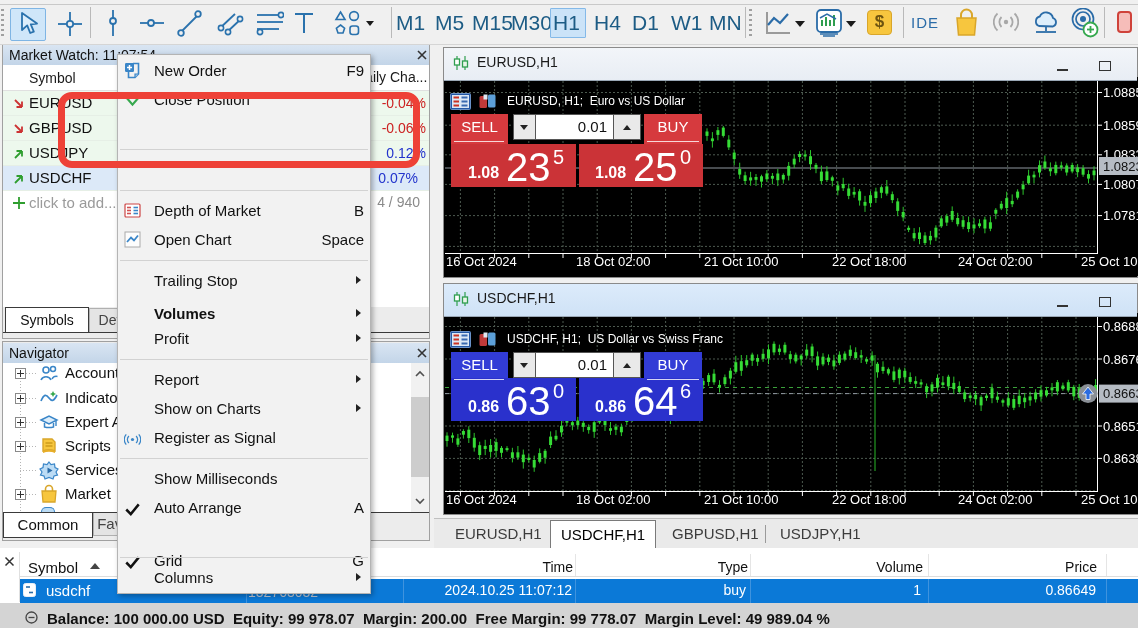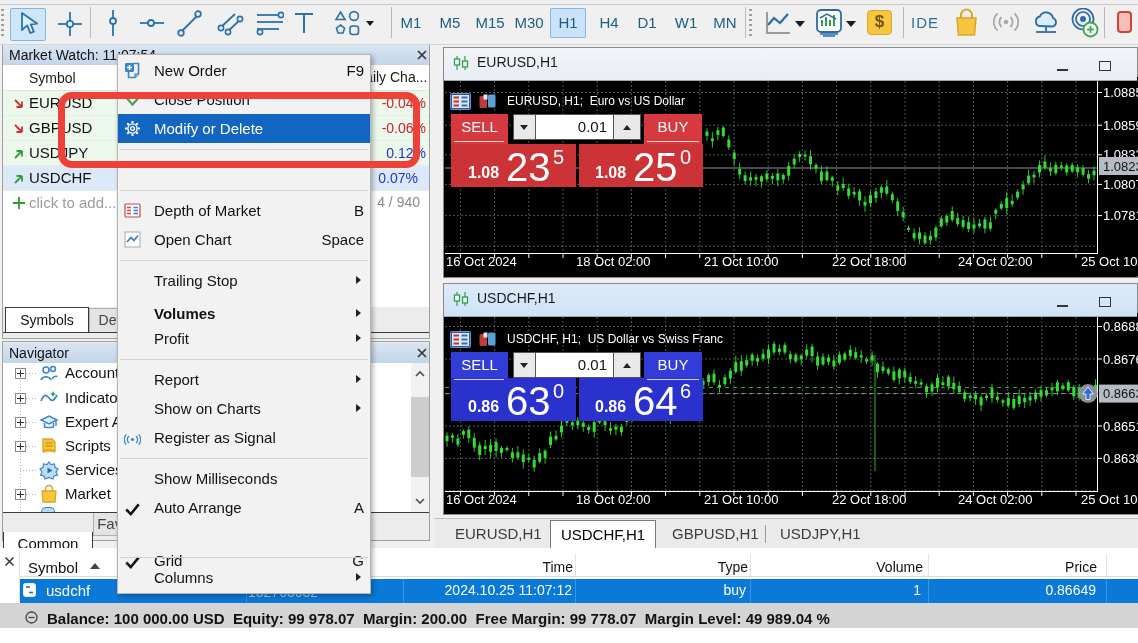--- a/index.html
+++ b/index.html
@@ -1,18 +1,18 @@
 <!DOCTYPE html>
 <html><head><meta charset="utf-8">
 <style>
 *{margin:0;padding:0;box-sizing:border-box;font-family:"Liberation Sans",sans-serif;}
 html,body{width:1138px;height:643px;overflow:hidden;background:#f0f0f0;position:relative;}
 .abs{position:absolute;}
 .tb-sep{position:absolute;width:1px;background:#b9b9b9;top:7px;height:31px;}
-.tf{position:absolute;top:0;height:28px;line-height:45px;font-size:15px;color:#1d5c85;text-align:center;}
+.tf{position:absolute;top:0;height:28px;line-height:45px;font-size:21px;color:#1d5c85;}
 .mi{position:absolute;left:0;width:100%;height:29px;font-size:15px;color:#111;line-height:29px;}
 .mi .txt{position:absolute;left:36px;top:0;}
 .mi .sc{position:absolute;right:6px;top:0;}
 .msep{position:absolute;left:2px;right:2px;height:1px;background:#d2d2d2;}
 .arr{position:absolute;right:9px;top:10px;width:0;height:0;border-left:5px solid #222;border-top:4.5px solid transparent;border-bottom:4.5px solid transparent;}
 .micon{position:absolute;left:6px;top:6px;width:17px;height:17px;}
 </style></head>
 <body>
 
 <div class="abs" style="left:0;top:0;width:1138px;height:45px;background:#f0f0f0;border-bottom:1px solid #d5d5d5;">
@@ -256,21 +256,21 @@
 <svg class="abs" style="left:3px;top:6px;" width="12" height="10" viewBox="0 0 12 10">
         <path d="M2 7 L6 3 L10 7" stroke="#505050" stroke-width="1.6" fill="none"></path>
       </svg>
 <div class="abs" style="left:0;top:34px;width:18px;height:80px;background:#cdcdcd;"></div>
 <svg class="abs" style="left:3px;top:133px;" width="12" height="10" viewBox="0 0 12 10">
         <path d="M2 3 L6 7 L10 3" stroke="#505050" stroke-width="1.6" fill="none"></path>
       </svg>
 </div>
 <div class="abs" style="left:0;top:170px;width:426px;height:1px;background:#3a3a3a;"></div>
 <div class="abs" style="left:0;top:171px;width:426px;height:27px;background:#ececec;">
-<div class="abs" style="left:0px;top:0px;width:90px;height:25px;background:#fff;border:1px solid #3a3a3a;border-top:none;font-size:15px;text-align:center;line-height:23px;color:#111;margin-top:19px;">Common</div>
+<div class="abs" style="left:0px;top:0px;width:90px;height:25px;background:#fff;border:1px solid #3a3a3a;border-top:none;font-size:15px;text-align:center;line-height:23px;color:#111;">Common</div>
 <div class="abs" style="left:90px;top:0px;width:70px;height:23px;background:#e4e4e4;border:1px solid #b0b0b0;border-top:none;font-size:15px;text-align:center;line-height:22px;color:#444;">Favorites</div>
 </div>
 </div>
 <div class="abs" style="left:443px;top:47px;width:695px;height:231px;border:1px solid #8a8a8a;background:#000;">
     <div class="abs" style="left:0;top:0;width:693px;height:33px;background:linear-gradient(#f2f5f9,#e8edf4);border-bottom:1px solid #9aa7b5;z-index:5;">
       <svg class="abs" style="left:9px;top:7px;" width="17" height="16" viewBox="0 0 17 16">
 <line x1="4" y1="1" x2="4" y2="15" stroke="#2f9e4f" stroke-width="1.2"></line>
 <rect x="1.5" y="4" width="5" height="6" fill="#fff" stroke="#2f9e4f" stroke-width="1.3"></rect>
 <line x1="12" y1="1" x2="12" y2="15" stroke="#2f9e4f" stroke-width="1.2"></line>
 <rect x="9.5" y="6" width="5" height="6" fill="#e8f5e9" stroke="#2f9e4f" stroke-width="1.3"></rect>
@@ -946,39 +946,20 @@
       </svg>
       <span class="txt">New Order</span>
       <span class="sc">F9</span>
     </div>
 <div class="mi" style="top:30px;">
       <svg class="micon" style="top:8px;" width="16" height="12" viewBox="0 0 16 12">
         <path d="M2 2 L8 9 L14 2" stroke="#36a84e" stroke-width="2" fill="none"></path>
       </svg>
       <span class="txt">Close Position</span>
     </div>
-<div class="mi" style="top:59px;background:#1365c2;color:#fff;">
-      <svg class="micon" width="17" height="17" viewBox="0 0 17 17">
-        <g fill="none" stroke="#fff" stroke-width="1.4">
-          <circle cx="8.5" cy="8.5" r="4.6"></circle>
-          <circle cx="8.5" cy="8.5" r="1.9"></circle>
-          <g stroke-width="2">
-            <line x1="8.5" y1="1" x2="8.5" y2="3.2"></line>
-            <line x1="8.5" y1="13.8" x2="8.5" y2="16"></line>
-            <line x1="1" y1="8.5" x2="3.2" y2="8.5"></line>
-            <line x1="13.8" y1="8.5" x2="16" y2="8.5"></line>
-            <line x1="3.2" y1="3.2" x2="4.8" y2="4.8"></line>
-            <line x1="12.2" y1="12.2" x2="13.8" y2="13.8"></line>
-            <line x1="12.2" y1="4.8" x2="13.8" y2="3.2"></line>
-            <line x1="3.2" y1="13.8" x2="4.8" y2="12.2"></line>
-          </g>
-        </g>
-      </svg>
-      <span class="txt">Modify or Delete</span>
-    </div>
 <div class="mi" style="top:141px;">
       <svg class="micon" width="17" height="17" viewBox="0 0 17 17">
         <rect x="1" y="2" width="15" height="13" rx="1" fill="#fff" stroke="#c44" stroke-width="1.2"></rect>
         <line x1="3" y1="5.5" x2="7" y2="5.5" stroke="#d05050" stroke-width="1.6"></line>
         <line x1="3" y1="8.5" x2="7" y2="8.5" stroke="#d05050" stroke-width="1.6"></line>
         <line x1="3" y1="11.5" x2="7" y2="11.5" stroke="#d05050" stroke-width="1.6"></line>
         <line x1="9.5" y1="5.5" x2="14" y2="5.5" stroke="#3a86c8" stroke-width="1.6"></line>
         <line x1="9.5" y1="8.5" x2="14" y2="8.5" stroke="#3a86c8" stroke-width="1.6"></line>
         <line x1="9.5" y1="11.5" x2="14" y2="11.5" stroke="#3a86c8" stroke-width="1.6"></line>
       </svg>

